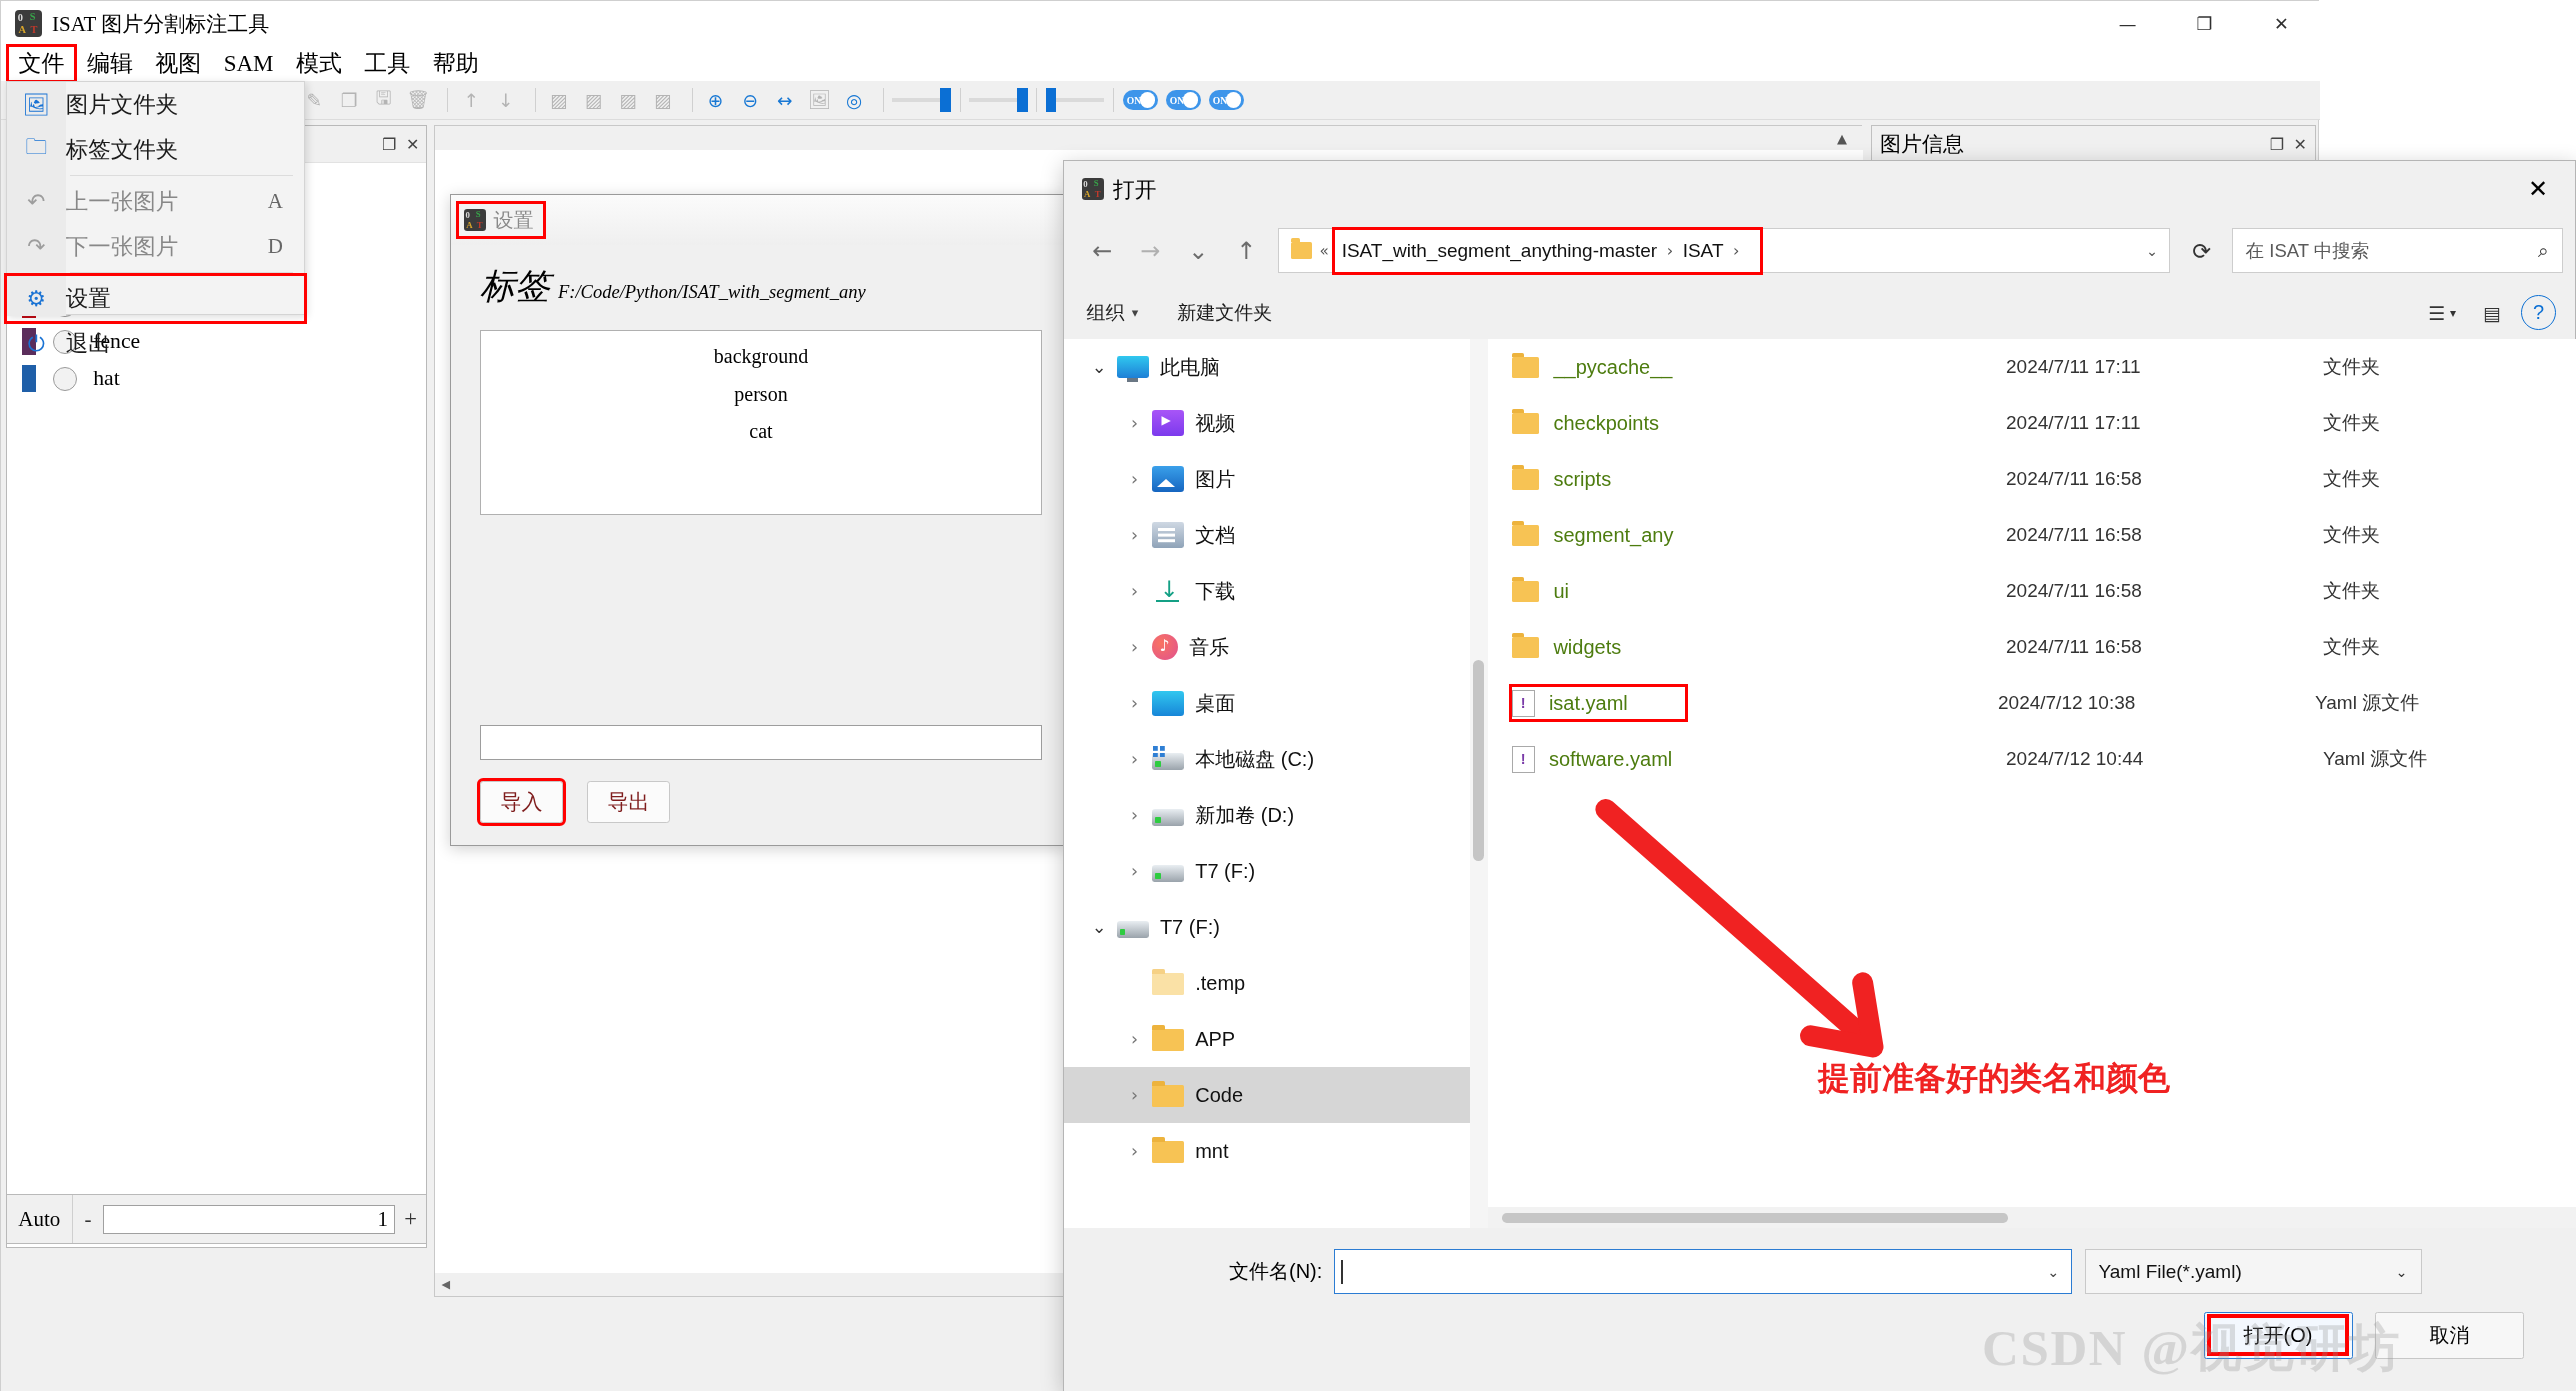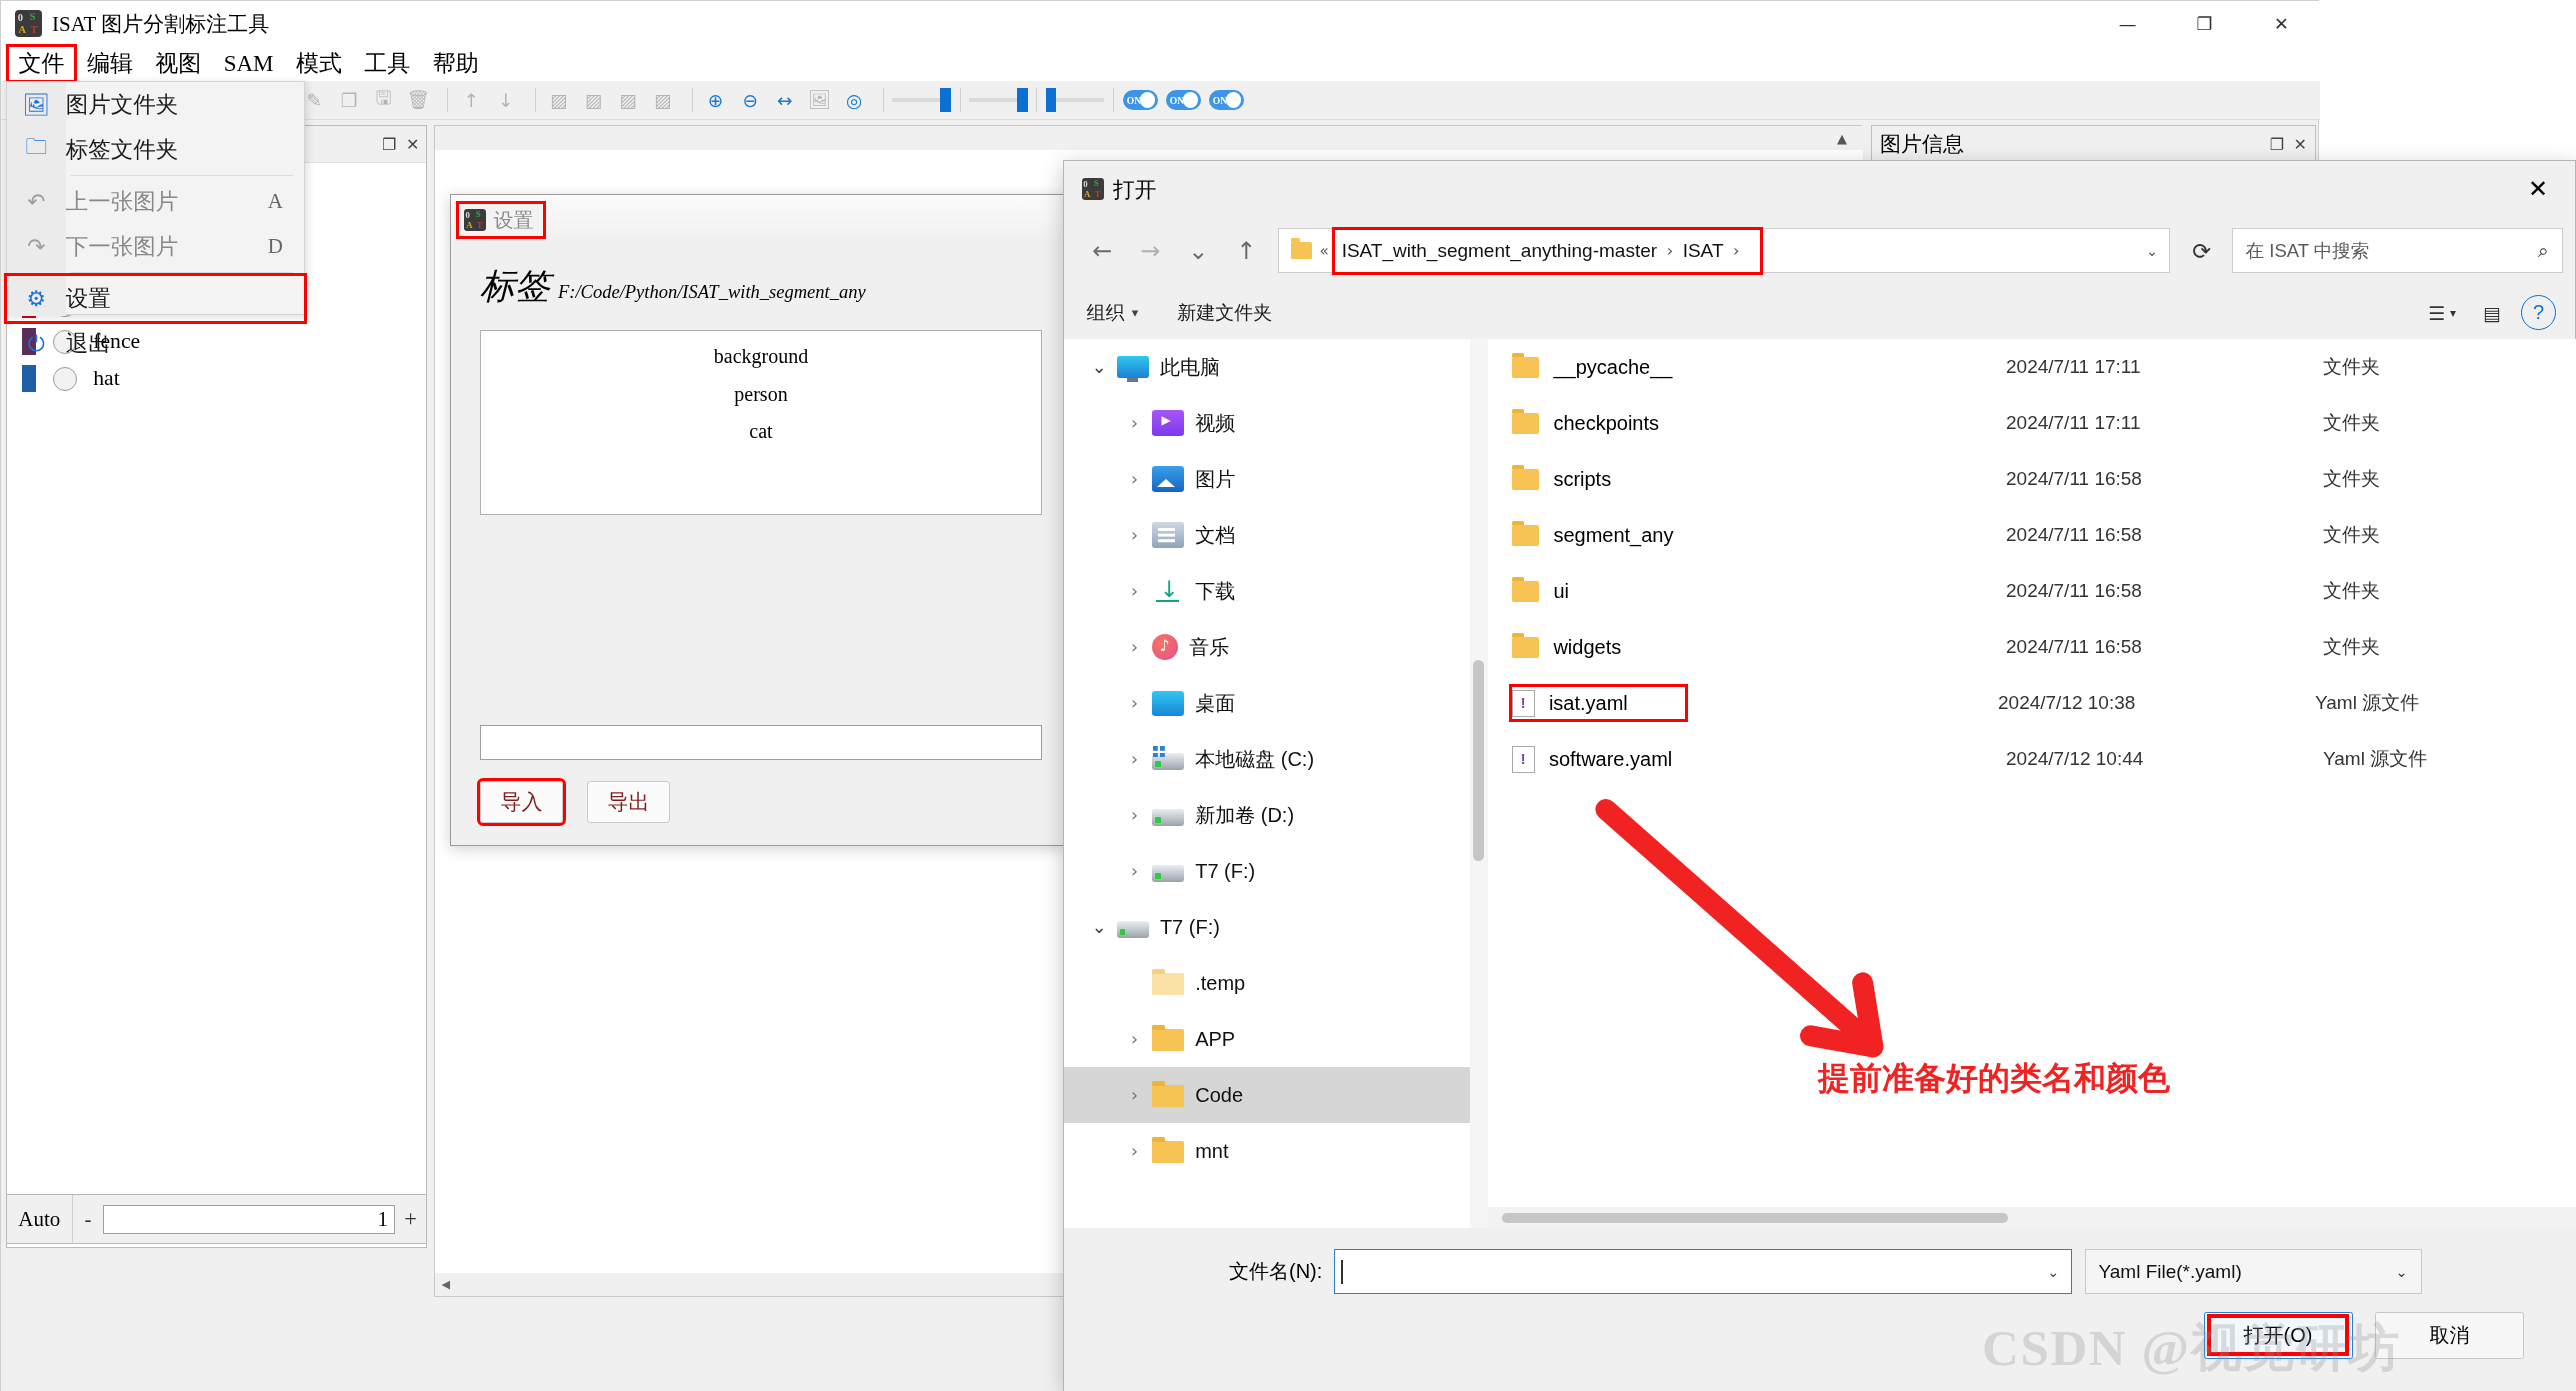--- a/index.html
+++ b/index.html
@@ -342,21 +342,21 @@
   }
   .f-ico-folder::before { content:""; position:absolute; left:0; top:-4px; width:12px; height:4px; background:#edb33d; border-radius:1.6px 1.6px 0 0; }
   .f-ico-yaml {
     width:22.5px; height:27px; background:#ffffff; border:1.6px solid #a9a9a9; flex:none;
     display:flex; align-items:center; justify-content:center; position:relative;
   }
   .f-ico-yaml::after {
     content:"!"; font-size:14.4px; color:#7a3ba8; font-weight:bold;
     font-family:"Liberation Sans", sans-serif;
   }
-  .file-label { margin-left:14.4px; font-size:20px; color:#000000; white-space:nowrap; }
+  .file-label { margin-left:14.4px; font-size:20px; color:#4d7c0f; white-space:nowrap; }
   .file-date { width:317px; font-size:19px; color:#333; }
   .file-type { width:241px; font-size:19px; color:#333; }
   .file-name-cell.hl { outline:3.2px solid #f00; padding:2.4px 8px 2.4px 0; width:auto; min-width:173px; }
   #od-file-hscroll {
     position:absolute; left:0; bottom:0; width:100%; height:21px; background:#f2f2f2;
   }
   #od-file-hthumb { position:absolute; left:14.4px; top:5.6px; width:506px; height:10.4px; background:#c6c6c6; border-radius:4.8px; }
   
   #annotation-svg { position:absolute; left:0; top:0; width:1513px; height:1231px; pointer-events:none; }
   #annotation-text {

